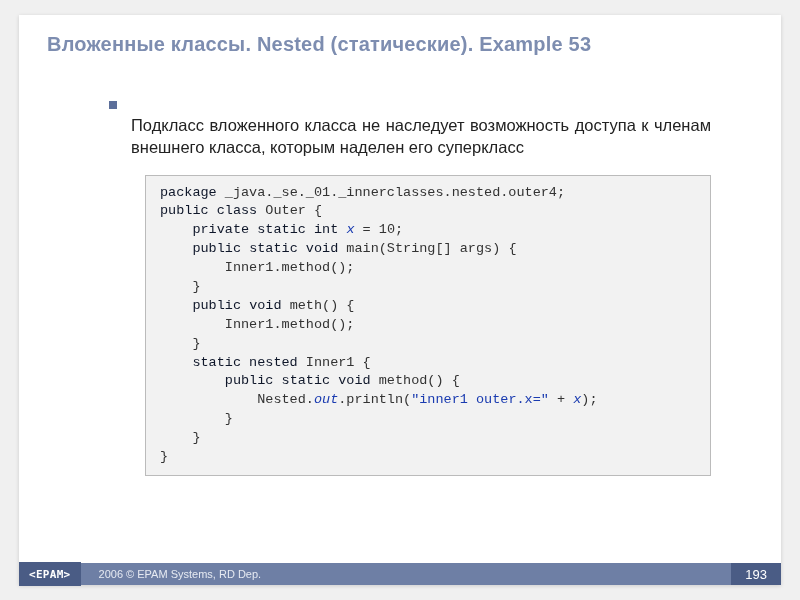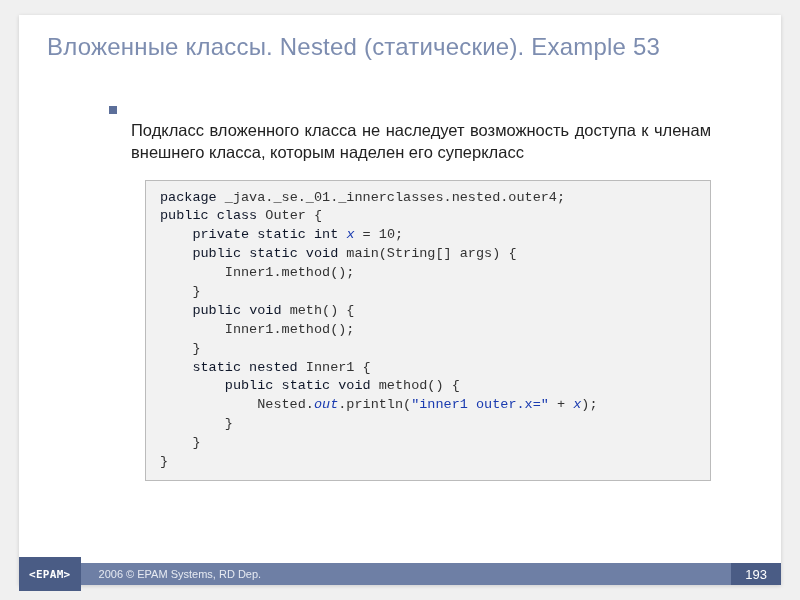--- a/index.html
+++ b/index.html
@@ -13,22 +13,22 @@
     .slide {
       width: 762px;
       height: 570px;
       background: #fff;
       margin: 15px auto;
       position: relative;
       box-shadow: 0 1px 4px rgba(0,0,0,0.15);
     }
     .title {
       color: #7d8db0;
-      font-size: 24px;
-      font-weight: normal;
+      font-size: 20px;
+      font-weight: bold;
       padding: 18px 40px 8px 28px;
       letter-spacing: 0.2px;
     }
     .content {
       padding: 30px 70px 0 90px;
     }
     .bullet-row {
       display: flex;
       align-items: flex-start;
     }
@@ -70,21 +70,21 @@
       right: 0;
       height: 22px;
       background: #6e7fa5;
       display: flex;
       align-items: center;
       color: #e6eaf2;
       font-size: 11px;
     }
     .logo {
       background: #4a5c85;
-      height: 34px;
+      height: 24px;
       display: flex;
       align-items: center;
       padding: 8px 10px;
       color: #fff;
       font-weight: bold;
       font-size: 11px;
       letter-spacing: 0.3px;
     }
     .lt-gt { font-family: monospace; }
     .copyright { padding-left: 18px; flex: 1; }

